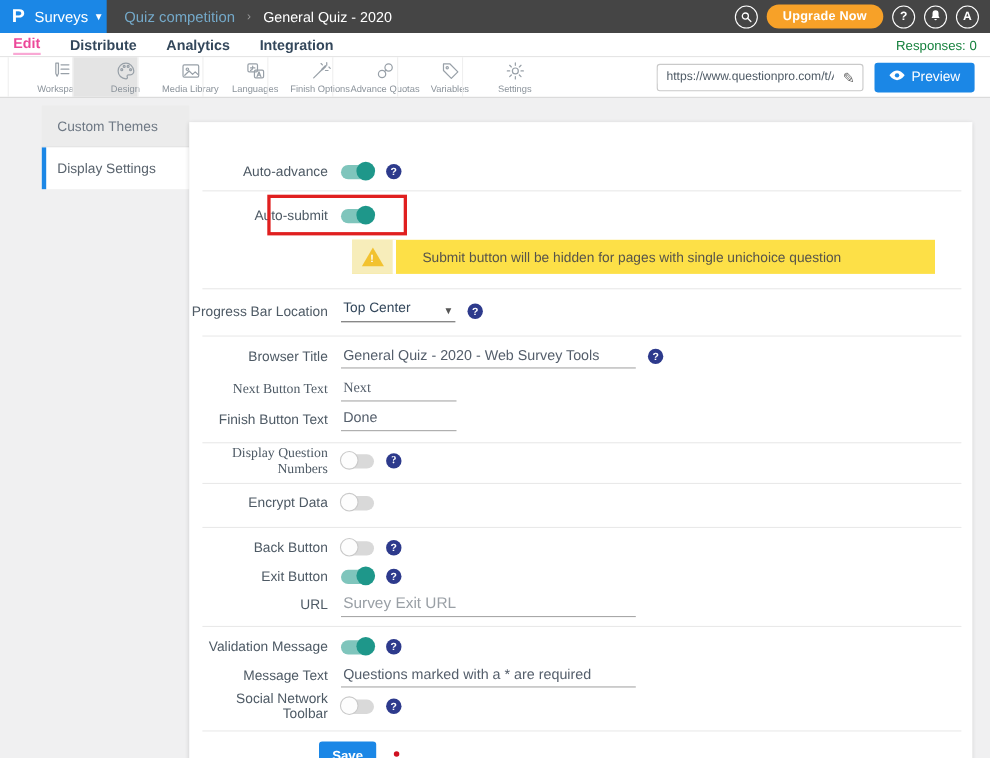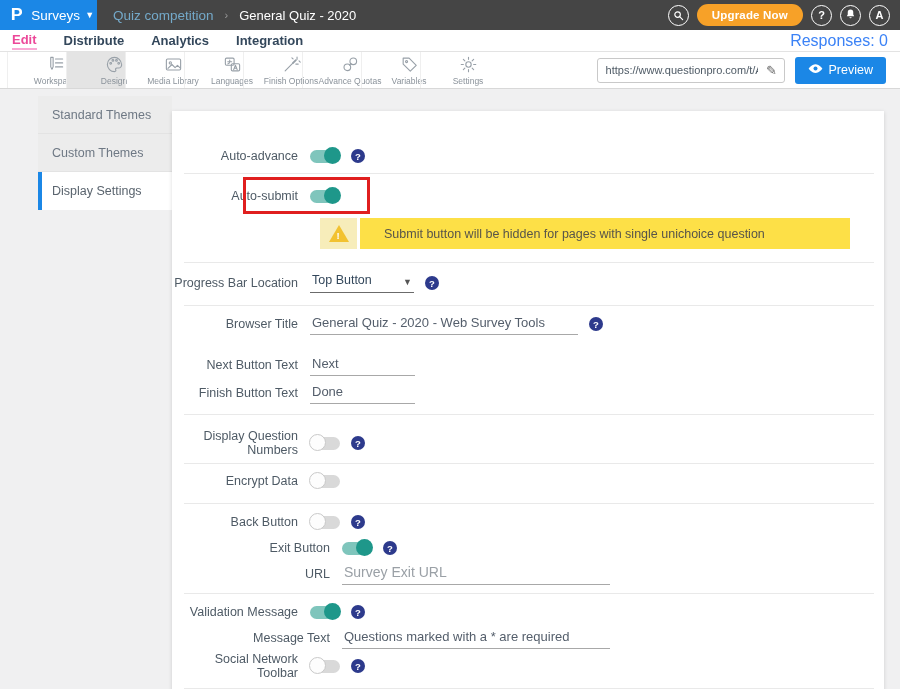--- a/index.html
+++ b/index.html
@@ -19,21 +19,21 @@
   .top-right { display:flex; align-items:center; gap:8px; padding-right:10px; }
   .circle-btn { width:21px; height:21px; border:1.5px solid #fff; border-radius:50%; color:#fff;
     display:flex; align-items:center; justify-content:center; font-size:11px; font-weight:bold; flex-shrink:0; }
   .upgrade-btn { background:#f7a128; color:#fff; font-size:11.5px; font-weight:bold;
     padding:5px 15px; border-radius:12px; border:none; letter-spacing:.2px; }
 
   
   .nav { height:22px; background:#fff; display:flex; align-items:center; padding:0 12px; border-bottom:1px solid #e3e3e3; }
   .nav-item { font-size:13px; font-weight:bold; color:#33475b; margin-right:27px; }
   .nav-item.active { color:#ec4899; border-bottom:2px solid #f9a8d4; padding-bottom:1px;text-align:right; }
-  .responses { margin-left:auto; color:#3b82f6; font-size:16px; }
+  .responses { margin-left:auto; color:#15803d; font-size:12px; }
 
   
   .toolbar { height:37px; background:#fff; border-bottom:1px solid #d8d8d8; display:flex; align-items:stretch; padding-left:7px; }
   .tool-item { width:59px; display:flex; flex-direction:column; align-items:center; justify-content:center; gap:2px; border-left:1px solid #efefef; cursor:pointer;padding-left:36px; }
   .tool-item:last-of-type { border-right:1px solid #efefef; }
   .tool-item.active { background:#e4e4e4; }
   .tool-label { font-size:8.5px; color:#8b939b; white-space:nowrap; }
   .tool-ic svg { display:block; stroke:#98a0a8; fill:none; stroke-width:1.4; stroke-linecap:round; stroke-linejoin:round; }
   .toolbar-right { margin-left:auto; display:flex; align-items:center; gap:10px; padding-right:14px; }
   .url-box { display:flex; align-items:center; border:1px solid #c9c9c9; border-radius:3px; height:25px; background:#fff; }
@@ -79,23 +79,23 @@
   .warn-tri { position:relative; width:0; height:0; border-left:10px solid transparent; border-right:10px solid transparent; border-bottom:17px solid #f2c230; }
   .warn-tri::after { content:"!"; position:absolute; left:-2px; top:4.5px; color:#fff; font-size:9.5px; font-weight:bold; }
   .warn-text { font-size:12.5px; color:#57544a; display:flex; align-items:center; padding-left:24px; }
 
   .red-box { position:absolute; left:71px; top:-6px; width:127px; height:37px; border:3px solid #e01f1f; pointer-events:none; }
   .save-section { position:relative; margin:9px 0 0 118px; width:200px; height:24px; }
   .save-btn { background:#1b87e6; color:#fff; font-size:12px; font-weight:bold; padding:6px 12px; border:none; border-radius:3px; }
   .save-underline { position:absolute; left:-8px; top:27px; width:55px; height:3px; background:#e01f1f; border-radius:2px; }
   .red-dot { position:absolute; left:68px; top:9px; width:5px; height:5px; background:#cf1020; border-radius:50%; }
 
-  .mt32{margin-top:32px;} .mt3{margin-top:15px;} .mt13{margin-top:13px;} .mt6{margin-top:6px;}
+  .mt32{margin-top:32px;} .mt3{margin-top:3px;font-family:Liberation Serif, serif;} .mt13{margin-top:13px;} .mt6{margin-top:6px;}
   .mt9{margin-top:9px;} .mt4{margin-top:4px;} .mt2{margin-top:2px;} .mt8{margin-top:8px;}
-  .mt7{margin-top:7px;} .mt5{margin-top:5px;} .mt0{margin-top:0;margin-left:32px;}
+  .mt7{margin-top:7px;} .mt5{margin-top:5px;} .mt0{margin-top:0;}
 </style>
 </head>
 <body>
 
 <div class="topbar">
   <div class="logo-area">
     <span class="logo-p">P</span>
     <span class="surveys-menu">
       <span>Surveys</span>
       <span class="caret">▼</span>
@@ -233,21 +233,20 @@
             <path d="M1 8s4.5-7 11-7 11 7 11 7-4.5 7-11 7S1 8 1 8z" fill="#fff"></path>
             <circle cx="12" cy="8" r="3.2" fill="#1b87e6"></circle>
           </svg>
       </span>
       <span>Preview</span>
     </button>
   </div>
 </div>
 
 <div class="sidebar">
-  <div class="side-item">Standard Themes</div>
   <div class="side-item">Custom Themes</div>
   <div class="side-item active">Display Settings</div>
 </div>
 
 <div class="card">
 
   <div class="frow mt32">
     <span class="flabel">Auto-advance</span>
     <span class="fctl">
       <span class="toggle on">
@@ -275,21 +274,21 @@
       </span>
     <span class="warn-text">Submit button will be hidden for pages with single unichoice question</span>
   </div>
 
   <div class="divider mt13"></div>
 
   <div class="frow mt7">
     <span class="flabel">Progress Bar Location</span>
     <span class="fctl">
       <span class="select-box">
-        <span>Top Button</span>
+        <span>Top Center</span>
         <span class="select-caret">▼</span>
       </span>
       <span class="help">?</span>
     </span>
   </div>
 
   <div class="divider mt9"></div>
 
   <div class="frow mt5">
     <span class="flabel">Browser Title</span>

